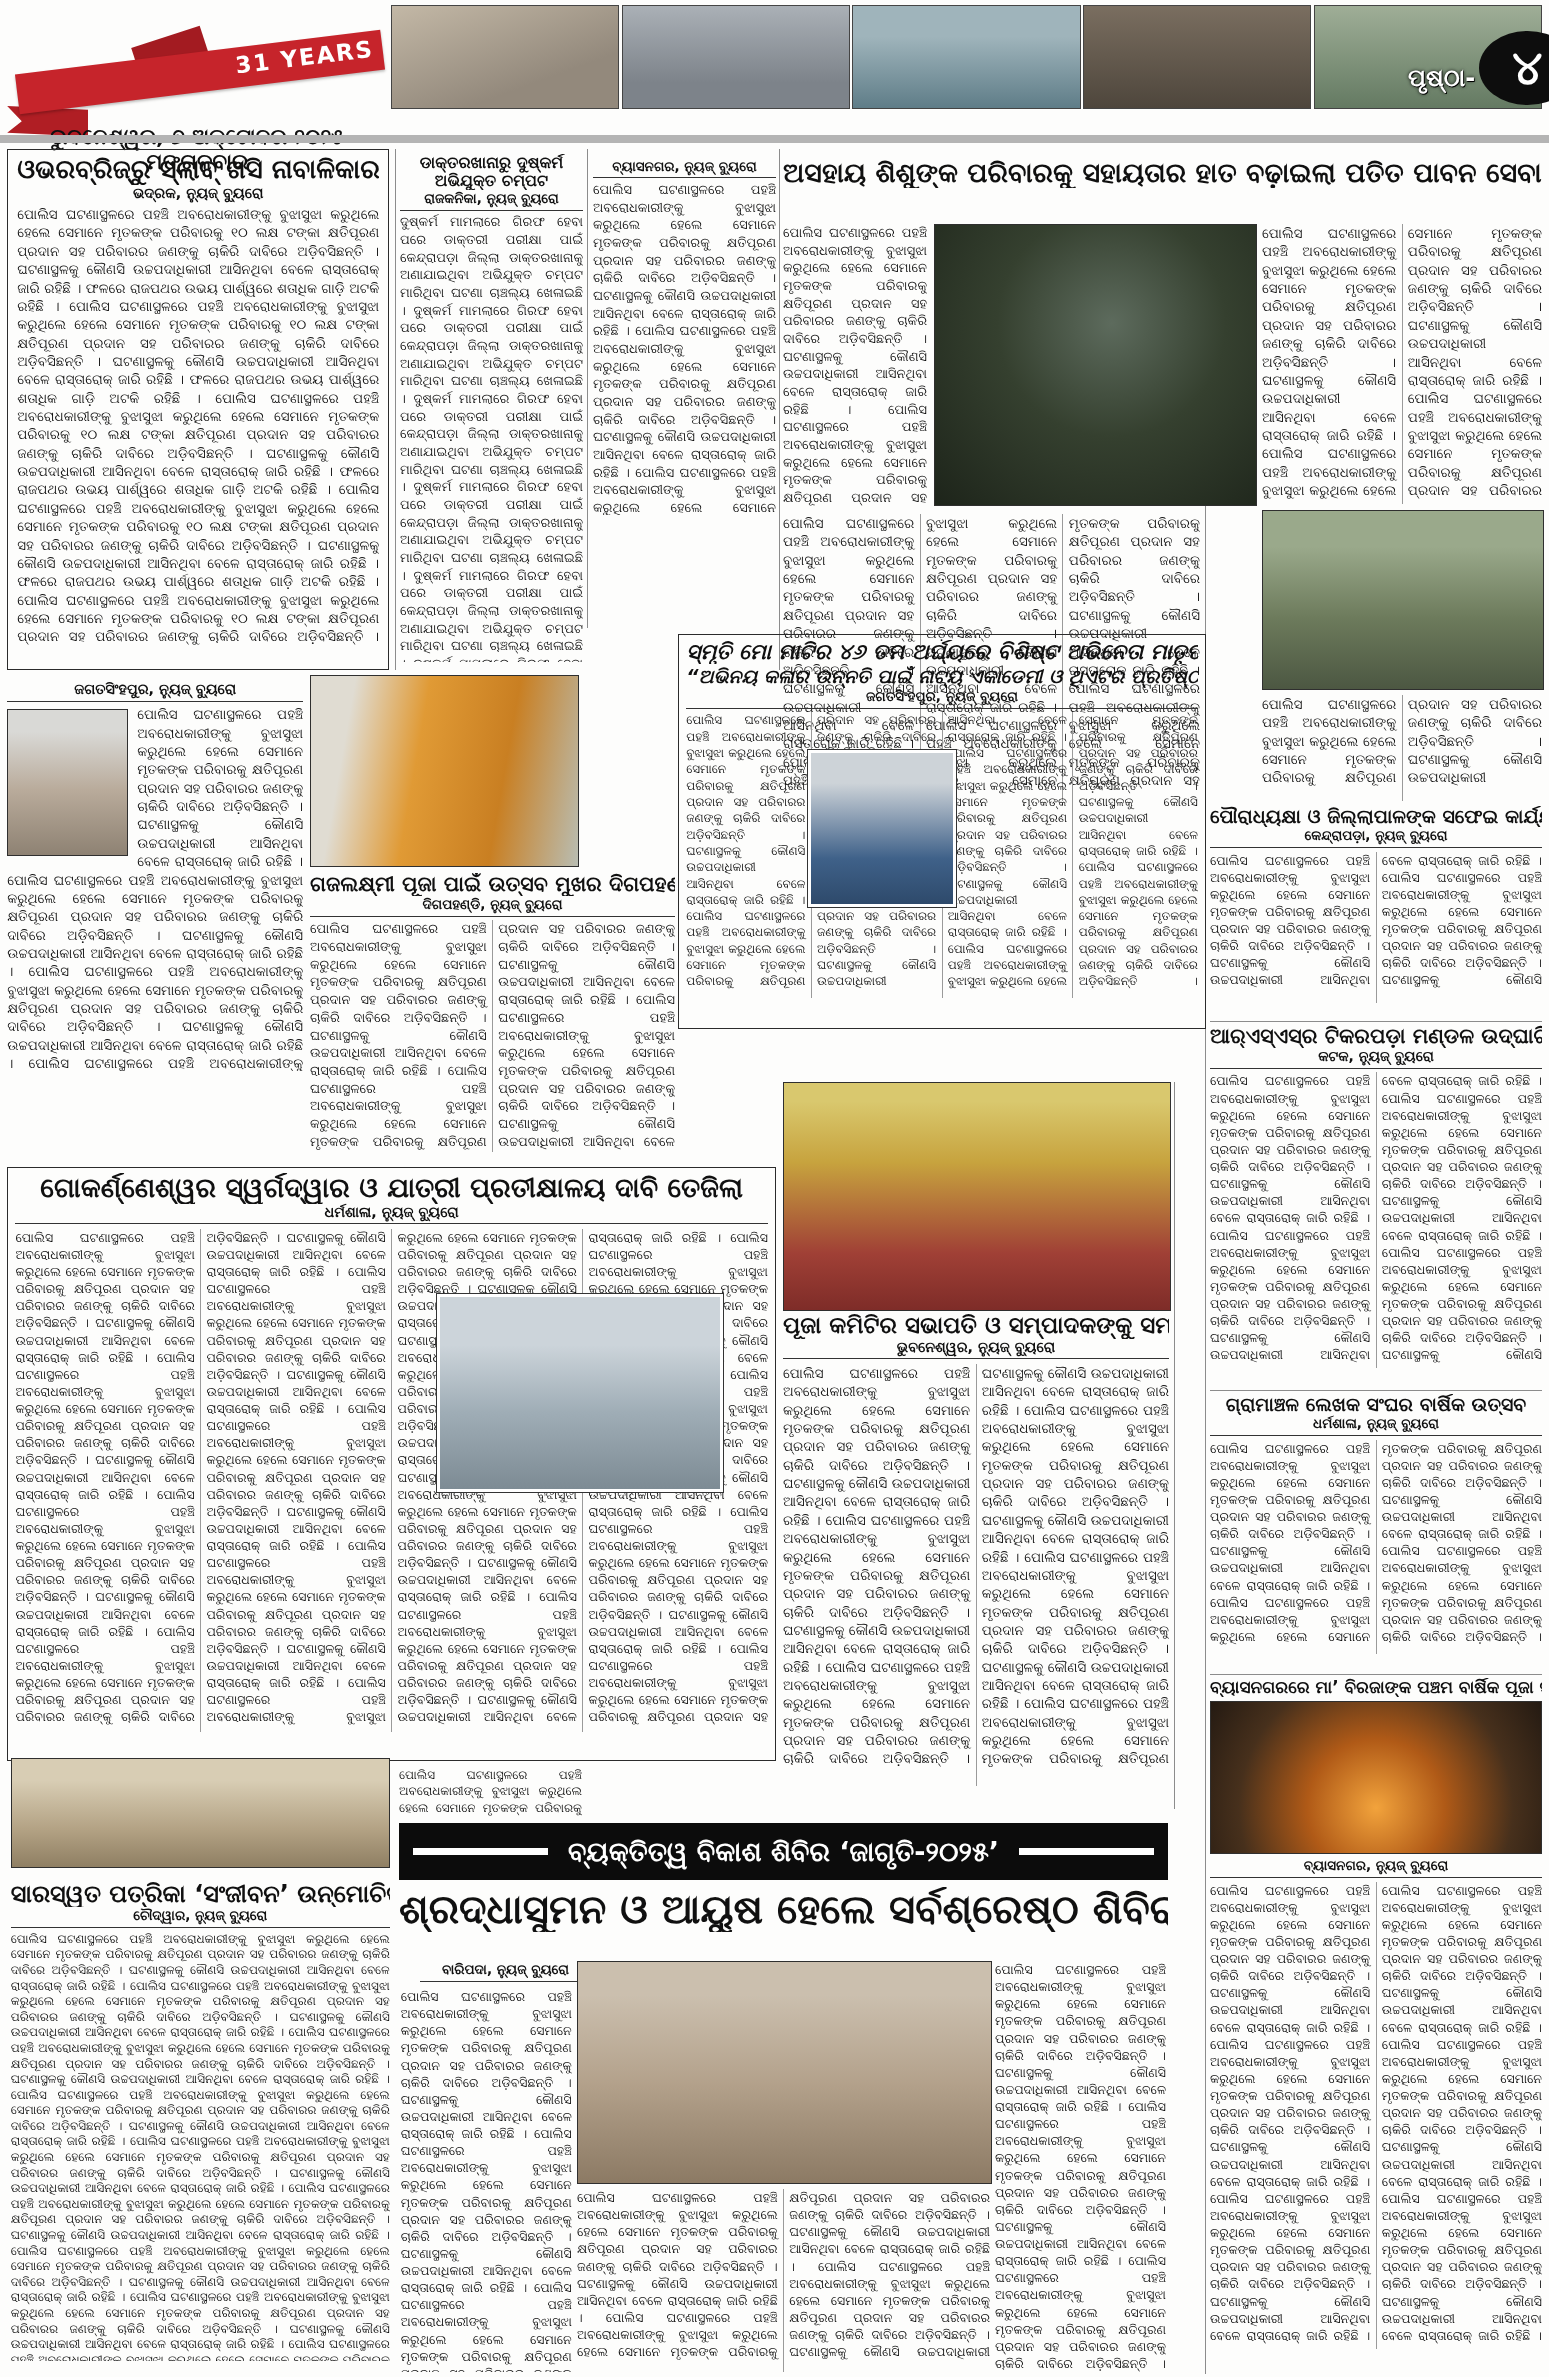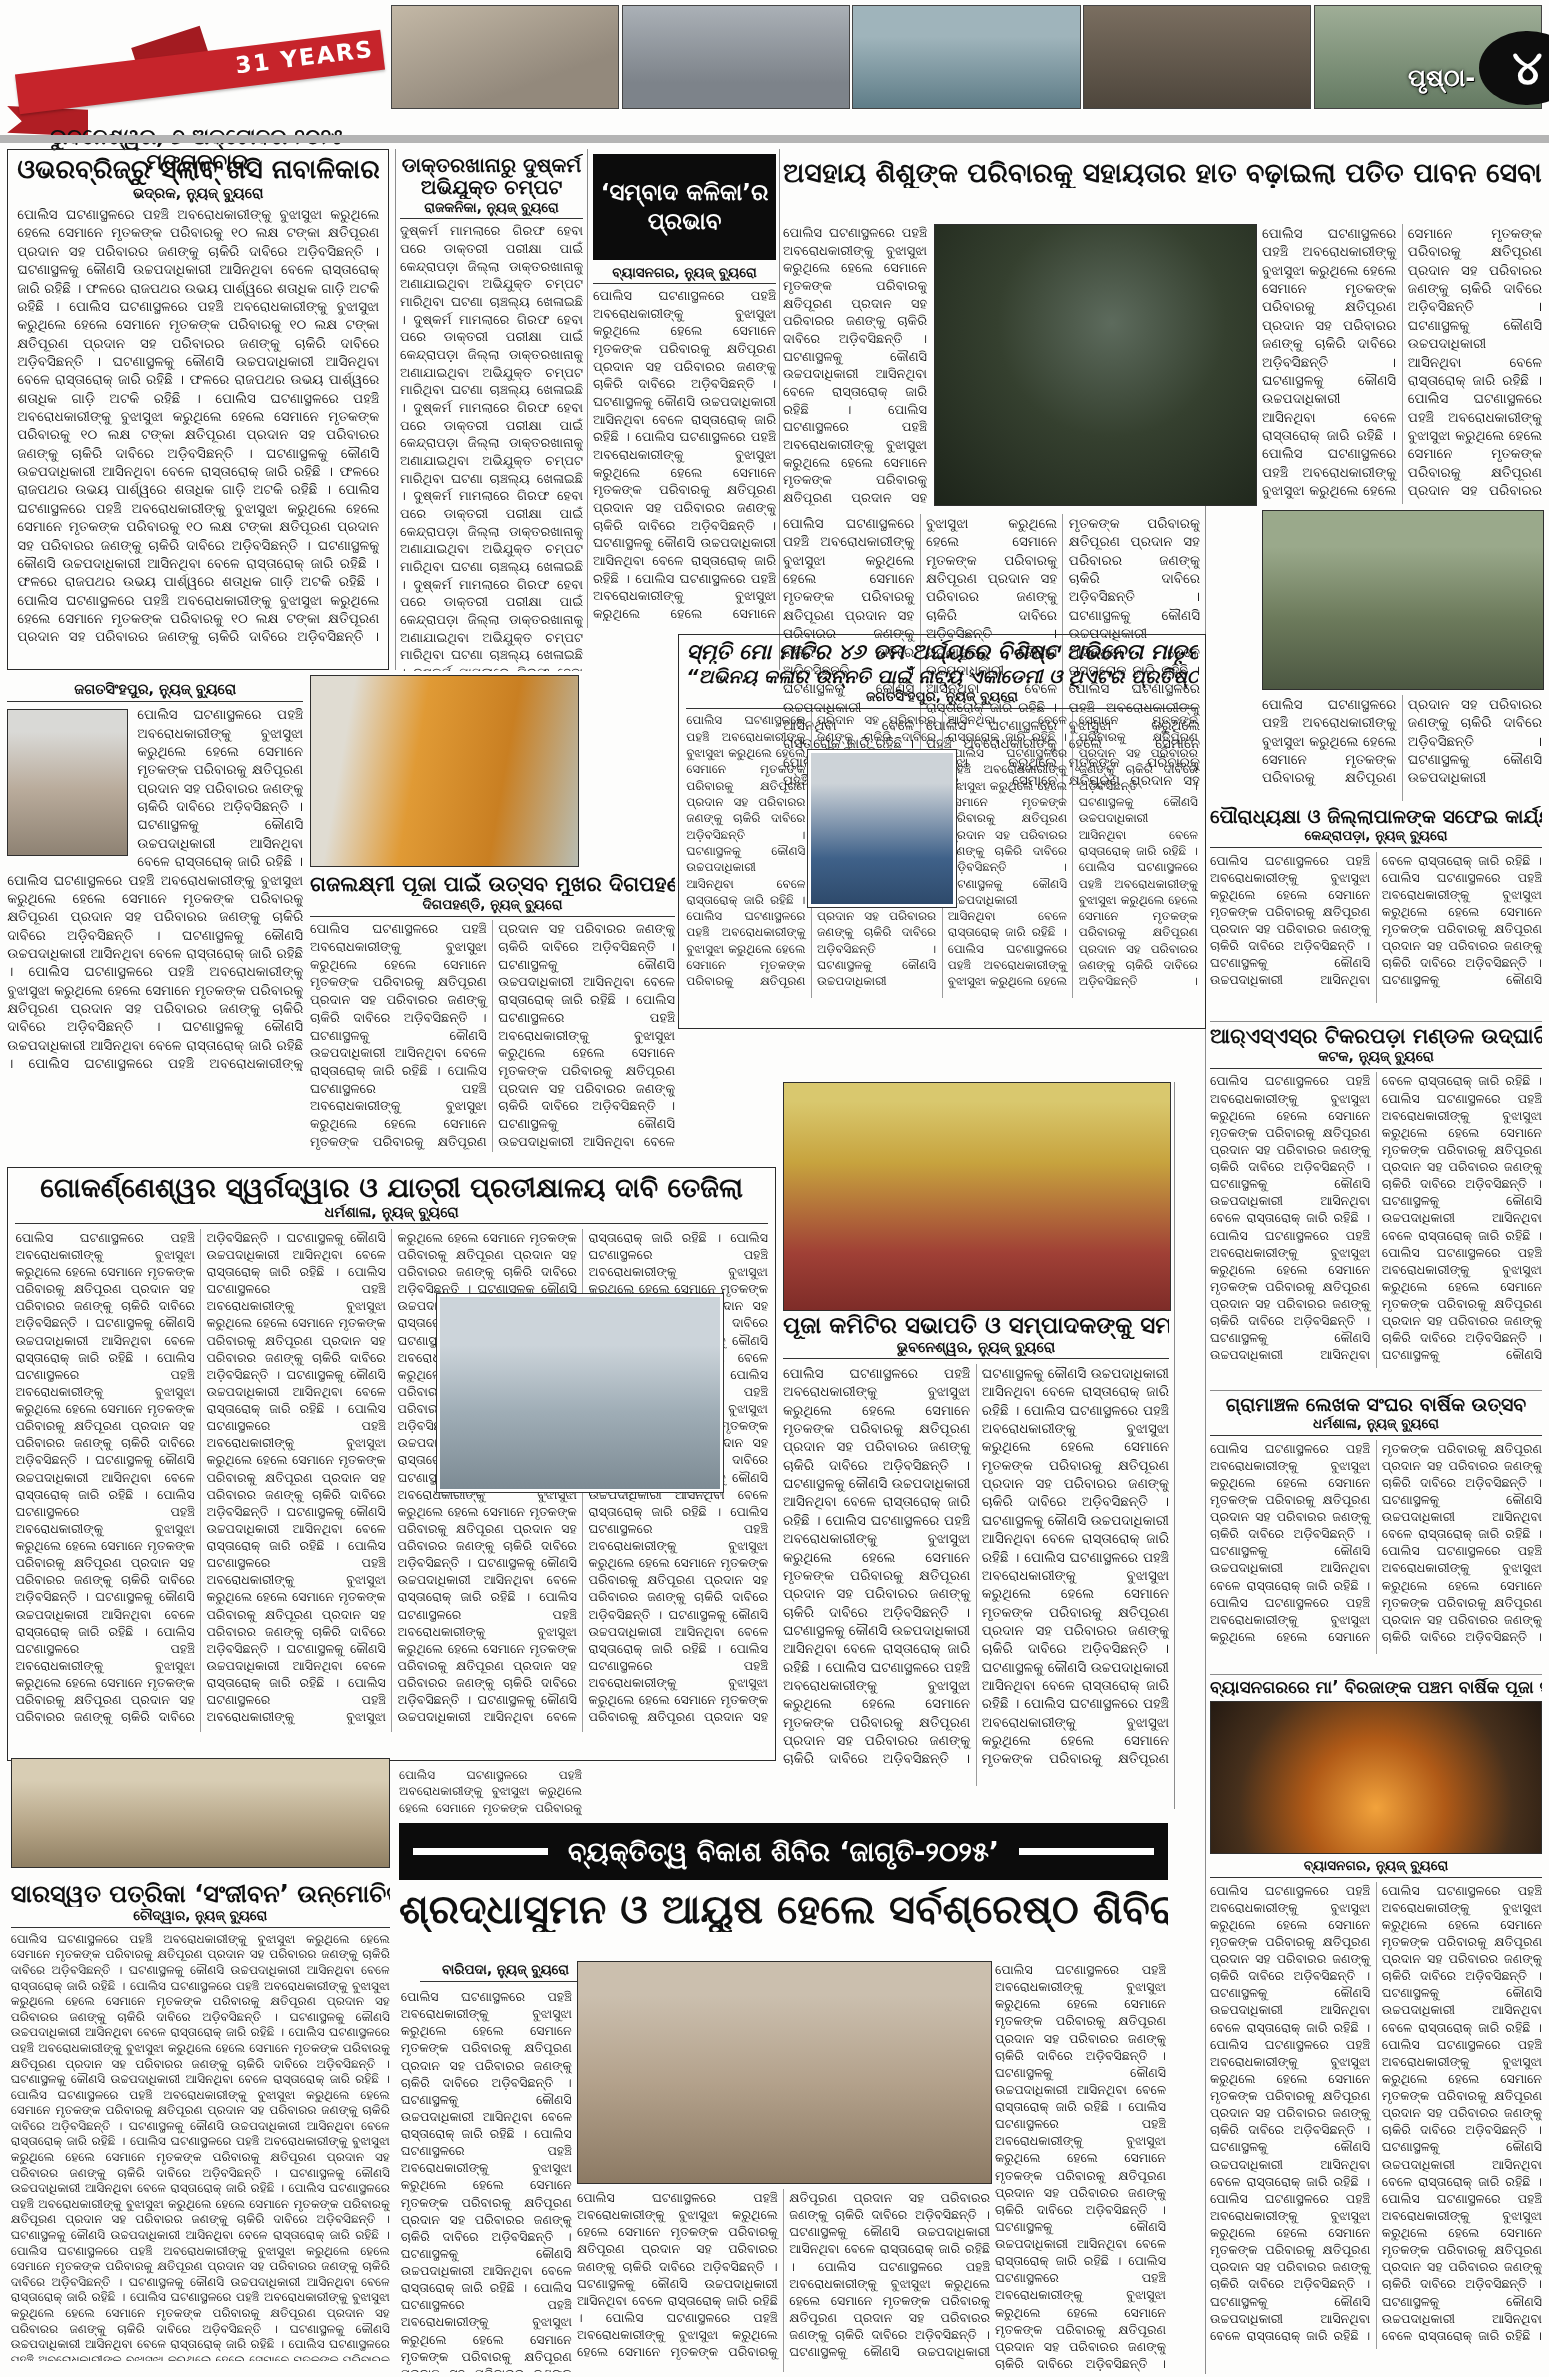--- a/index.html
+++ b/index.html
@@ -93,27 +93,26 @@
   <div class="vline" style="left:1205px;top:224px;height:2150px;"></div>
   <div class="vline" style="left:1174px;top:1082px;height:727px;"></div>
 
   <section class="abs boxed" style="left:7.2px;top:149px;width:382px;height:521px;padding:5.4px 9px;box-sizing:border-box;">
     <div class="hl" style="font-size:26px;">ଓଭରବ୍ରିଜ୍‌ରୁ ସ୍ଲାବ୍ ଖସି ନାବାଳିକାର ମୃତ୍ୟୁ</div>
     <div class="byline">ଭଦ୍ରକ, ନ୍ୟୁଜ୍ ବ୍ୟୁରୋ</div>
     <div class="body" style="height:442px;margin-top:3.6px;">ପୋଲିସ ଘଟଣାସ୍ଥଳରେ ପହଞ୍ଚି ଅବରୋଧକାରୀଙ୍କୁ ବୁଝାସୁଝା କରୁଥିଲେ ହେଲେ ସେମାନେ ମୃତକଙ୍କ ପରିବାରକୁ ୧୦ ଲକ୍ଷ ଟଙ୍କା କ୍ଷତିପୂରଣ ପ୍ରଦାନ ସହ ପରିବାରର ଜଣଙ୍କୁ ଚାକିରି ଦାବିରେ ଅଡ଼ିବସିଛନ୍ତି । ଘଟଣାସ୍ଥଳକୁ କୌଣସି ଉଚ୍ଚପଦାଧିକାରୀ ଆସିନଥିବା ବେଳେ ରାସ୍ତାରୋକ୍ ଜାରି ରହିଛି । ଫଳରେ ରାଜପଥର ଉଭୟ ପାର୍ଶ୍ୱରେ ଶତାଧିକ ଗାଡ଼ି ଅଟକି ରହିଛି । ପୋଲିସ ଘଟଣାସ୍ଥଳରେ ପହଞ୍ଚି ଅବରୋଧକାରୀଙ୍କୁ ବୁଝାସୁଝା କରୁଥିଲେ ହେଲେ ସେମାନେ ମୃତକଙ୍କ ପରିବାରକୁ ୧୦ ଲକ୍ଷ ଟଙ୍କା କ୍ଷତିପୂରଣ ପ୍ରଦାନ ସହ ପରିବାରର ଜଣଙ୍କୁ ଚାକିରି ଦାବିରେ ଅଡ଼ିବସିଛନ୍ତି । ଘଟଣାସ୍ଥଳକୁ କୌଣସି ଉଚ୍ଚପଦାଧିକାରୀ ଆସିନଥିବା ବେଳେ ରାସ୍ତାରୋକ୍ ଜାରି ରହିଛି । ଫଳରେ ରାଜପଥର ଉଭୟ ପାର୍ଶ୍ୱରେ ଶତାଧିକ ଗାଡ଼ି ଅଟକି ରହିଛି । ପୋଲିସ ଘଟଣାସ୍ଥଳରେ ପହଞ୍ଚି ଅବରୋଧକାରୀଙ୍କୁ ବୁଝାସୁଝା କରୁଥିଲେ ହେଲେ ସେମାନେ ମୃତକଙ୍କ ପରିବାରକୁ ୧୦ ଲକ୍ଷ ଟଙ୍କା କ୍ଷତିପୂରଣ ପ୍ରଦାନ ସହ ପରିବାରର ଜଣଙ୍କୁ ଚାକିରି ଦାବିରେ ଅଡ଼ିବସିଛନ୍ତି । ଘଟଣାସ୍ଥଳକୁ କୌଣସି ଉଚ୍ଚପଦାଧିକାରୀ ଆସିନଥିବା ବେଳେ ରାସ୍ତାରୋକ୍ ଜାରି ରହିଛି । ଫଳରେ ରାଜପଥର ଉଭୟ ପାର୍ଶ୍ୱରେ ଶତାଧିକ ଗାଡ଼ି ଅଟକି ରହିଛି । ପୋଲିସ ଘଟଣାସ୍ଥଳରେ ପହଞ୍ଚି ଅବରୋଧକାରୀଙ୍କୁ ବୁଝାସୁଝା କରୁଥିଲେ ହେଲେ ସେମାନେ ମୃତକଙ୍କ ପରିବାରକୁ ୧୦ ଲକ୍ଷ ଟଙ୍କା କ୍ଷତିପୂରଣ ପ୍ରଦାନ ସହ ପରିବାରର ଜଣଙ୍କୁ ଚାକିରି ଦାବିରେ ଅଡ଼ିବସିଛନ୍ତି । ଘଟଣାସ୍ଥଳକୁ କୌଣସି ଉଚ୍ଚପଦାଧିକାରୀ ଆସିନଥିବା ବେଳେ ରାସ୍ତାରୋକ୍ ଜାରି ରହିଛି । ଫଳରେ ରାଜପଥର ଉଭୟ ପାର୍ଶ୍ୱରେ ଶତାଧିକ ଗାଡ଼ି ଅଟକି ରହିଛି । ପୋଲିସ ଘଟଣାସ୍ଥଳରେ ପହଞ୍ଚି ଅବରୋଧକାରୀଙ୍କୁ ବୁଝାସୁଝା କରୁଥିଲେ ହେଲେ ସେମାନେ ମୃତକଙ୍କ ପରିବାରକୁ ୧୦ ଲକ୍ଷ ଟଙ୍କା କ୍ଷତିପୂରଣ ପ୍ରଦାନ ସହ ପରିବାରର ଜଣଙ୍କୁ ଚାକିରି ଦାବିରେ ଅଡ଼ିବସିଛନ୍ତି । ଘଟଣାସ୍ଥଳକୁ କୌଣସି ଉଚ୍ଚପଦାଧିକାରୀ ଆସିନଥିବା ବେଳେ ରାସ୍ତାରୋକ୍ ଜାରି ରହିଛି । ଫଳରେ ରାଜପଥର ଉଭୟ ପାର୍ଶ୍ୱରେ ଶତାଧିକ ଗାଡ଼ି ଅଟକି ରହିଛି । ପୋଲିସ ଘଟଣାସ୍ଥଳରେ ପହଞ୍ଚି ଅବରୋଧକାରୀଙ୍କୁ ବୁଝାସୁଝା କରୁଥିଲେ ହେଲେ ସେମାନେ ମୃତକଙ୍କ ପରିବାରକୁ ୧୦ ଲକ୍ଷ ଟଙ୍କା କ୍ଷତିପୂରଣ ପ୍ରଦାନ ସହ ପରିବାରର ଜଣଙ୍କୁ ଚାକିରି ଦାବିରେ ଅଡ଼ିବସିଛନ୍ତି । ଘଟଣାସ୍ଥଳକୁ କୌଣସି ଉଚ୍ଚପଦାଧିକାରୀ ଆସିନଥିବା ବେଳେ ରାସ୍ତାରୋକ୍ ଜାରି ରହିଛି । ଫଳରେ ରାଜପଥର ଉଭୟ ପାର୍ଶ୍ୱରେ ଶତାଧିକ ଗାଡ଼ି ଅଟକି ରହିଛି ।</div>
   </section>
 
   <section class="abs" style="left:400px;top:154px;width:183px;height:515px;">
-    <div class="hl wrap" style="font-size:20px;">ଡାକ୍ତରଖାନାରୁ ଦୁଷ୍କର୍ମ ଅଭିଯୁକ୍ତ ଚମ୍ପଟ</div>
+    <div class="hl wrap" style="font-size:16px;">ଡାକ୍ତରଖାନାରୁ ଦୁଷ୍କର୍ମ ଅଭିଯୁକ୍ତ ଚମ୍ପଟ</div>
     <div class="byline u" style="font-size:13.5px;">ରାଜକନିକା, ନ୍ୟୁଜ୍ ବ୍ୟୁରୋ</div>
     <div class="body" style="height:449px;font-size:13px;margin-top:2.7px;">ଦୁଷ୍କର୍ମ ମାମଲାରେ ଗିରଫ ହେବା ପରେ ଡାକ୍ତରୀ ପରୀକ୍ଷା ପାଇଁ କେନ୍ଦ୍ରାପଡ଼ା ଜିଲ୍ଲା ଡାକ୍ତରଖାନାକୁ ଅଣାଯାଇଥିବା ଅଭିଯୁକ୍ତ ଚମ୍ପଟ ମାରିଥିବା ଘଟଣା ଚାଞ୍ଚଲ୍ୟ ଖେଳାଇଛି । ଦୁଷ୍କର୍ମ ମାମଲାରେ ଗିରଫ ହେବା ପରେ ଡାକ୍ତରୀ ପରୀକ୍ଷା ପାଇଁ କେନ୍ଦ୍ରାପଡ଼ା ଜିଲ୍ଲା ଡାକ୍ତରଖାନାକୁ ଅଣାଯାଇଥିବା ଅଭିଯୁକ୍ତ ଚମ୍ପଟ ମାରିଥିବା ଘଟଣା ଚାଞ୍ଚଲ୍ୟ ଖେଳାଇଛି । ଦୁଷ୍କର୍ମ ମାମଲାରେ ଗିରଫ ହେବା ପରେ ଡାକ୍ତରୀ ପରୀକ୍ଷା ପାଇଁ କେନ୍ଦ୍ରାପଡ଼ା ଜିଲ୍ଲା ଡାକ୍ତରଖାନାକୁ ଅଣାଯାଇଥିବା ଅଭିଯୁକ୍ତ ଚମ୍ପଟ ମାରିଥିବା ଘଟଣା ଚାଞ୍ଚଲ୍ୟ ଖେଳାଇଛି । ଦୁଷ୍କର୍ମ ମାମଲାରେ ଗିରଫ ହେବା ପରେ ଡାକ୍ତରୀ ପରୀକ୍ଷା ପାଇଁ କେନ୍ଦ୍ରାପଡ଼ା ଜିଲ୍ଲା ଡାକ୍ତରଖାନାକୁ ଅଣାଯାଇଥିବା ଅଭିଯୁକ୍ତ ଚମ୍ପଟ ମାରିଥିବା ଘଟଣା ଚାଞ୍ଚଲ୍ୟ ଖେଳାଇଛି । ଦୁଷ୍କର୍ମ ମାମଲାରେ ଗିରଫ ହେବା ପରେ ଡାକ୍ତରୀ ପରୀକ୍ଷା ପାଇଁ କେନ୍ଦ୍ରାପଡ଼ା ଜିଲ୍ଲା ଡାକ୍ତରଖାନାକୁ ଅଣାଯାଇଥିବା ଅଭିଯୁକ୍ତ ଚମ୍ପଟ ମାରିଥିବା ଘଟଣା ଚାଞ୍ଚଲ୍ୟ ଖେଳାଇଛି । ଦୁଷ୍କର୍ମ ମାମଲାରେ ଗିରଫ ହେବା ପରେ ଡାକ୍ତରୀ ପରୀକ୍ଷା ପାଇଁ କେନ୍ଦ୍ରାପଡ଼ା ଜିଲ୍ଲା ଡାକ୍ତରଖାନାକୁ ଅଣାଯାଇଥିବା ଅଭିଯୁକ୍ତ ଚମ୍ପଟ ମାରିଥିବା ଘଟଣା ଚାଞ୍ଚଲ୍ୟ ଖେଳାଇଛି । ଦୁଷ୍କର୍ମ ମାମଲାରେ ଗିରଫ ହେବା ପରେ ଡାକ୍ତରୀ ପରୀକ୍ଷା ପାଇଁ କେନ୍ଦ୍ରାପଡ଼ା ଜିଲ୍ଲା ଡାକ୍ତରଖାନାକୁ ଅଣାଯାଇଥିବା ଅଭିଯୁକ୍ତ ଚମ୍ପଟ ମାରିଥିବା ଘଟଣା ଚାଞ୍ଚଲ୍ୟ ଖେଳାଇଛି । ଦୁଷ୍କର୍ମ ମାମଲାରେ ଗିରଫ ହେବା ପରେ ଡାକ୍ତରୀ ପରୀକ୍ଷା ପାଇଁ କେନ୍ଦ୍ରାପଡ଼ା ଜିଲ୍ଲା ଡାକ୍ତରଖାନାକୁ ଅଣାଯାଇଥିବା ଅଭିଯୁକ୍ତ ଚମ୍ପଟ ମାରିଥିବା ଘଟଣା ଚାଞ୍ଚଲ୍ୟ ଖେଳାଇଛି । ଦୁଷ୍କର୍ମ ମାମଲାରେ ଗିରଫ ହେବା ପରେ ଡାକ୍ତରୀ ପରୀକ୍ଷା ପାଇଁ କେନ୍ଦ୍ରାପଡ଼ା ଜିଲ୍ଲା ଡାକ୍ତରଖାନାକୁ ଅଣାଯାଇଥିବା ଅଭିଯୁକ୍ତ ଚମ୍ପଟ ମାରିଥିବା ଘଟଣା ଚାଞ୍ଚଲ୍ୟ ଖେଳାଇଛି ।</div>
   </section>
 
   <section class="abs" style="left:593px;top:154px;width:183px;height:474px;">
-    <div class="blackbox" style="width:100%;height:106px;font-size:23px;">‘ସମ୍ବାଦ କଳିକା’ର ପ୍ରଭାବ</div>
     <div class="byline u" style="font-size:13.5px;margin-top:3.6px;">ବ୍ୟାସନଗର, ନ୍ୟୁଜ୍ ବ୍ୟୁରୋ</div>
     <div class="body" style="height:334px;font-size:13px;margin-top:2.7px;">ପୋଲିସ ଘଟଣାସ୍ଥଳରେ ପହଞ୍ଚି ଅବରୋଧକାରୀଙ୍କୁ ବୁଝାସୁଝା କରୁଥିଲେ ହେଲେ ସେମାନେ ମୃତକଙ୍କ ପରିବାରକୁ କ୍ଷତିପୂରଣ ପ୍ରଦାନ ସହ ପରିବାରର ଜଣଙ୍କୁ ଚାକିରି ଦାବିରେ ଅଡ଼ିବସିଛନ୍ତି । ଘଟଣାସ୍ଥଳକୁ କୌଣସି ଉଚ୍ଚପଦାଧିକାରୀ ଆସିନଥିବା ବେଳେ ରାସ୍ତାରୋକ୍ ଜାରି ରହିଛି । ପୋଲିସ ଘଟଣାସ୍ଥଳରେ ପହଞ୍ଚି ଅବରୋଧକାରୀଙ୍କୁ ବୁଝାସୁଝା କରୁଥିଲେ ହେଲେ ସେମାନେ ମୃତକଙ୍କ ପରିବାରକୁ କ୍ଷତିପୂରଣ ପ୍ରଦାନ ସହ ପରିବାରର ଜଣଙ୍କୁ ଚାକିରି ଦାବିରେ ଅଡ଼ିବସିଛନ୍ତି । ଘଟଣାସ୍ଥଳକୁ କୌଣସି ଉଚ୍ଚପଦାଧିକାରୀ ଆସିନଥିବା ବେଳେ ରାସ୍ତାରୋକ୍ ଜାରି ରହିଛି । ପୋଲିସ ଘଟଣାସ୍ଥଳରେ ପହଞ୍ଚି ଅବରୋଧକାରୀଙ୍କୁ ବୁଝାସୁଝା କରୁଥିଲେ ହେଲେ ସେମାନେ ମୃତକଙ୍କ ପରିବାରକୁ କ୍ଷତିପୂରଣ ପ୍ରଦାନ ସହ ପରିବାରର ଜଣଙ୍କୁ ଚାକିରି ଦାବିରେ ଅଡ଼ିବସିଛନ୍ତି । ଘଟଣାସ୍ଥଳକୁ କୌଣସି ଉଚ୍ଚପଦାଧିକାରୀ ଆସିନଥିବା ବେଳେ ରାସ୍ତାରୋକ୍ ଜାରି ରହିଛି । ପୋଲିସ ଘଟଣାସ୍ଥଳରେ ପହଞ୍ଚି ଅବରୋଧକାରୀଙ୍କୁ ବୁଝାସୁଝା କରୁଥିଲେ ହେଲେ ସେମାନେ ମୃତକଙ୍କ ପରିବାରକୁ କ୍ଷତିପୂରଣ ପ୍ରଦାନ ସହ ପରିବାରର ଜଣଙ୍କୁ ଚାକିରି ଦାବିରେ ଅଡ଼ିବସିଛନ୍ତି । ଘଟଣାସ୍ଥଳକୁ କୌଣସି ଉଚ୍ଚପଦାଧିକାରୀ ଆସିନଥିବା ବେଳେ ରାସ୍ତାରୋକ୍ ଜାରି ରହିଛି । ପୋଲିସ ଘଟଣାସ୍ଥଳରେ ପହଞ୍ଚି ଅବରୋଧକାରୀଙ୍କୁ ବୁଝାସୁଝା କରୁଥିଲେ ହେଲେ ସେମାନେ ମୃତକଙ୍କ ପରିବାରକୁ କ୍ଷତିପୂରଣ ପ୍ରଦାନ ସହ ପରିବାରର ଜଣଙ୍କୁ ଚାକିରି ଦାବିରେ ଅଡ଼ିବସିଛନ୍ତି । ଘଟଣାସ୍ଥଳକୁ କୌଣସି ଉଚ୍ଚପଦାଧିକାରୀ ଆସିନଥିବା ବେଳେ ରାସ୍ତାରୋକ୍ ଜାରି ରହିଛି । ପୋଲିସ ଘଟଣାସ୍ଥଳରେ ପହଞ୍ଚି ଅବରୋଧକାରୀଙ୍କୁ ବୁଝାସୁଝା କରୁଥିଲେ ହେଲେ ସେମାନେ ମୃତକଙ୍କ ପରିବାରକୁ କ୍ଷତିପୂରଣ ପ୍ରଦାନ ସହ ପରିବାରର ଜଣଙ୍କୁ ଚାକିରି ଦାବିରେ ଅଡ଼ିବସିଛନ୍ତି । ଘଟଣାସ୍ଥଳକୁ କୌଣସି ଉଚ୍ଚପଦାଧିକାରୀ ଆସିନଥିବା ବେଳେ ରାସ୍ତାରୋକ୍ ଜାରି ରହିଛି । ପୋଲିସ ଘଟଣାସ୍ଥଳରେ ପହଞ୍ଚି ଅବରୋଧକାରୀଙ୍କୁ ବୁଝାସୁଝା କରୁଥିଲେ ହେଲେ ସେମାନେ ମୃତକଙ୍କ ପରିବାରକୁ କ୍ଷତିପୂରଣ ପ୍ରଦାନ ସହ ପରିବାରର ଜଣଙ୍କୁ ଚାକିରି ଦାବିରେ ଅଡ଼ିବସିଛନ୍ତି । ଘଟଣାସ୍ଥଳକୁ କୌଣସି ଉଚ୍ଚପଦାଧିକାରୀ ଆସିନଥିବା ବେଳେ ରାସ୍ତାରୋକ୍ ଜାରି ରହିଛି ।</div>
   </section>
 
   <section class="abs" style="left:783px;top:158px;width:760px;height:646px;">
     <div class="hl" style="font-size:27px;">ଅସହାୟ ଶିଶୁଙ୍କ ପରିବାରକୁ ସହାୟତାର ହାତ ବଢ଼ାଇଲା ପତିତ ପାବନ ସେବା ସଂଗଠନ</div>
     <div class="body abs" style="left:0;top:66px;width:144px;height:284px;font-size:13px;">ପୋଲିସ ଘଟଣାସ୍ଥଳରେ ପହଞ୍ଚି ଅବରୋଧକାରୀଙ୍କୁ ବୁଝାସୁଝା କରୁଥିଲେ ହେଲେ ସେମାନେ ମୃତକଙ୍କ ପରିବାରକୁ କ୍ଷତିପୂରଣ ପ୍ରଦାନ ସହ ପରିବାରର ଜଣଙ୍କୁ ଚାକିରି ଦାବିରେ ଅଡ଼ିବସିଛନ୍ତି । ଘଟଣାସ୍ଥଳକୁ କୌଣସି ଉଚ୍ଚପଦାଧିକାରୀ ଆସିନଥିବା ବେଳେ ରାସ୍ତାରୋକ୍ ଜାରି ରହିଛି । ପୋଲିସ ଘଟଣାସ୍ଥଳରେ ପହଞ୍ଚି ଅବରୋଧକାରୀଙ୍କୁ ବୁଝାସୁଝା କରୁଥିଲେ ହେଲେ ସେମାନେ ମୃତକଙ୍କ ପରିବାରକୁ କ୍ଷତିପୂରଣ ପ୍ରଦାନ ସହ ପରିବାରର ଜଣଙ୍କୁ ଚାକିରି ଦାବିରେ ଅଡ଼ିବସିଛନ୍ତି । ଘଟଣାସ୍ଥଳକୁ କୌଣସି ଉଚ୍ଚପଦାଧିକାରୀ ଆସିନଥିବା ବେଳେ ରାସ୍ତାରୋକ୍ ଜାରି ରହିଛି । ପୋଲିସ ଘଟଣାସ୍ଥଳରେ ପହଞ୍ଚି ଅବରୋଧକାରୀଙ୍କୁ ବୁଝାସୁଝା କରୁଥିଲେ ହେଲେ ସେମାନେ ମୃତକଙ୍କ ପରିବାରକୁ କ୍ଷତିପୂରଣ ପ୍ରଦାନ ସହ ପରିବାରର ଜଣଙ୍କୁ ଚାକିରି ଦାବିରେ ଅଡ଼ିବସିଛନ୍ତି । ଘଟଣାସ୍ଥଳକୁ କୌଣସି ଉଚ୍ଚପଦାଧିକାରୀ ଆସିନଥିବା ବେଳେ ରାସ୍ତାରୋକ୍ ଜାରି ରହିଛି । ପୋଲିସ ଘଟଣାସ୍ଥଳରେ ପହଞ୍ଚି ଅବରୋଧକାରୀଙ୍କୁ ବୁଝାସୁଝା କରୁଥିଲେ ହେଲେ ସେମାନେ ମୃତକଙ୍କ ପରିବାରକୁ କ୍ଷତିପୂରଣ ପ୍ରଦାନ ସହ ପରିବାରର ଜଣଙ୍କୁ ଚାକିରି ଦାବିରେ ଅଡ଼ିବସିଛନ୍ତି । ଘଟଣାସ୍ଥଳକୁ କୌଣସି ଉଚ୍ଚପଦାଧିକାରୀ ଆସିନଥିବା ବେଳେ ରାସ୍ତାରୋକ୍ ଜାରି ରହିଛି ।</div>
     <div class="ph p-dark-group abs" style="left:151px;top:66px;width:321px;height:280px;"></div>
     <div class="body cols2 abs" style="left:479px;top:66px;width:280px;height:280px;">ପୋଲିସ ଘଟଣାସ୍ଥଳରେ ପହଞ୍ଚି ଅବରୋଧକାରୀଙ୍କୁ ବୁଝାସୁଝା କରୁଥିଲେ ହେଲେ ସେମାନେ ମୃତକଙ୍କ ପରିବାରକୁ କ୍ଷତିପୂରଣ ପ୍ରଦାନ ସହ ପରିବାରର ଜଣଙ୍କୁ ଚାକିରି ଦାବିରେ ଅଡ଼ିବସିଛନ୍ତି । ଘଟଣାସ୍ଥଳକୁ କୌଣସି ଉଚ୍ଚପଦାଧିକାରୀ ଆସିନଥିବା ବେଳେ ରାସ୍ତାରୋକ୍ ଜାରି ରହିଛି । ପୋଲିସ ଘଟଣାସ୍ଥଳରେ ପହଞ୍ଚି ଅବରୋଧକାରୀଙ୍କୁ ବୁଝାସୁଝା କରୁଥିଲେ ହେଲେ ସେମାନେ ମୃତକଙ୍କ ପରିବାରକୁ କ୍ଷତିପୂରଣ ପ୍ରଦାନ ସହ ପରିବାରର ଜଣଙ୍କୁ ଚାକିରି ଦାବିରେ ଅଡ଼ିବସିଛନ୍ତି । ଘଟଣାସ୍ଥଳକୁ କୌଣସି ଉଚ୍ଚପଦାଧିକାରୀ ଆସିନଥିବା ବେଳେ ରାସ୍ତାରୋକ୍ ଜାରି ରହିଛି । ପୋଲିସ ଘଟଣାସ୍ଥଳରେ ପହଞ୍ଚି ଅବରୋଧକାରୀଙ୍କୁ ବୁଝାସୁଝା କରୁଥିଲେ ହେଲେ ସେମାନେ ମୃତକଙ୍କ ପରିବାରକୁ କ୍ଷତିପୂରଣ ପ୍ରଦାନ ସହ ପରିବାରର ଜଣଙ୍କୁ ଚାକିରି ଦାବିରେ ଅଡ଼ିବସିଛନ୍ତି । ଘଟଣାସ୍ଥଳକୁ କୌଣସି ଉଚ୍ଚପଦାଧିକାରୀ ଆସିନଥିବା ବେଳେ ରାସ୍ତାରୋକ୍ ଜାରି ରହିଛି । ପୋଲିସ ଘଟଣାସ୍ଥଳରେ ପହଞ୍ଚି ଅବରୋଧକାରୀଙ୍କୁ ବୁଝାସୁଝା କରୁଥିଲେ ହେଲେ ସେମାନେ ମୃତକଙ୍କ ପରିବାରକୁ କ୍ଷତିପୂରଣ ପ୍ରଦାନ ସହ ପରିବାରର ଜଣଙ୍କୁ ଚାକିରି ଦାବିରେ ଅଡ଼ିବସିଛନ୍ତି । ଘଟଣାସ୍ଥଳକୁ କୌଣସି ଉଚ୍ଚପଦାଧିକାରୀ ଆସିନଥିବା ବେଳେ ରାସ୍ତାରୋକ୍ ଜାରି ରହିଛି । ପୋଲିସ ଘଟଣାସ୍ଥଳରେ ପହଞ୍ଚି ଅବରୋଧକାରୀଙ୍କୁ ବୁଝାସୁଝା କରୁଥିଲେ ହେଲେ ସେମାନେ ମୃତକଙ୍କ ପରିବାରକୁ କ୍ଷତିପୂରଣ ପ୍ରଦାନ ସହ ପରିବାରର ଜଣଙ୍କୁ ଚାକିରି ଦାବିରେ ଅଡ଼ିବସିଛନ୍ତି । ଘଟଣାସ୍ଥଳକୁ କୌଣସି ଉଚ୍ଚପଦାଧିକାରୀ ଆସିନଥିବା ବେଳେ ରାସ୍ତାରୋକ୍ ଜାରି ରହିଛି । ପୋଲିସ ଘଟଣାସ୍ଥଳରେ ପହଞ୍ଚି ଅବରୋଧକାରୀଙ୍କୁ ବୁଝାସୁଝା କରୁଥିଲେ ହେଲେ ସେମାନେ ମୃତକଙ୍କ ପରିବାରକୁ କ୍ଷତିପୂରଣ ପ୍ରଦାନ ସହ ପରିବାରର ଜଣଙ୍କୁ ଚାକିରି ଦାବିରେ ଅଡ଼ିବସିଛନ୍ତି । ଘଟଣାସ୍ଥଳକୁ କୌଣସି ଉଚ୍ଚପଦାଧିକାରୀ ଆସିନଥିବା ବେଳେ ରାସ୍ତାରୋକ୍ ଜାରି ରହିଛି ।</div>
     <div class="body cols3 abs" style="left:0;top:356px;width:417px;height:287px;">ପୋଲିସ ଘଟଣାସ୍ଥଳରେ ପହଞ୍ଚି ଅବରୋଧକାରୀଙ୍କୁ ବୁଝାସୁଝା କରୁଥିଲେ ହେଲେ ସେମାନେ ମୃତକଙ୍କ ପରିବାରକୁ କ୍ଷତିପୂରଣ ପ୍ରଦାନ ସହ ପରିବାରର ଜଣଙ୍କୁ ଚାକିରି ଦାବିରେ ଅଡ଼ିବସିଛନ୍ତି । ଘଟଣାସ୍ଥଳକୁ କୌଣସି ଉଚ୍ଚପଦାଧିକାରୀ ଆସିନଥିବା ବେଳେ ରାସ୍ତାରୋକ୍ ଜାରି ରହିଛି । ପୋଲିସ ଘଟଣାସ୍ଥଳରେ ପହଞ୍ଚି ଅବରୋଧକାରୀଙ୍କୁ ବୁଝାସୁଝା କରୁଥିଲେ ହେଲେ ସେମାନେ ମୃତକଙ୍କ ପରିବାରକୁ କ୍ଷତିପୂରଣ ପ୍ରଦାନ ସହ ପରିବାରର ଜଣଙ୍କୁ ଚାକିରି ଦାବିରେ ଅଡ଼ିବସିଛନ୍ତି । ଘଟଣାସ୍ଥଳକୁ କୌଣସି ଉଚ୍ଚପଦାଧିକାରୀ ଆସିନଥିବା ବେଳେ ରାସ୍ତାରୋକ୍ ଜାରି ରହିଛି । ପୋଲିସ ଘଟଣାସ୍ଥଳରେ ପହଞ୍ଚି ଅବରୋଧକାରୀଙ୍କୁ ବୁଝାସୁଝା କରୁଥିଲେ ହେଲେ ସେମାନେ ମୃତକଙ୍କ ପରିବାରକୁ କ୍ଷତିପୂରଣ ପ୍ରଦାନ ସହ ପରିବାରର ଜଣଙ୍କୁ ଚାକିରି ଦାବିରେ ଅଡ଼ିବସିଛନ୍ତି । ଘଟଣାସ୍ଥଳକୁ କୌଣସି ଉଚ୍ଚପଦାଧିକାରୀ ଆସିନଥିବା ବେଳେ ରାସ୍ତାରୋକ୍ ଜାରି ରହିଛି । ପୋଲିସ ଘଟଣାସ୍ଥଳରେ ପହଞ୍ଚି ଅବରୋଧକାରୀଙ୍କୁ ବୁଝାସୁଝା କରୁଥିଲେ ହେଲେ ସେମାନେ ମୃତକଙ୍କ ପରିବାରକୁ କ୍ଷତିପୂରଣ ପ୍ରଦାନ ସହ ପରିବାରର ଜଣଙ୍କୁ ଚାକିରି ଦାବିରେ ଅଡ଼ିବସିଛନ୍ତି । ଘଟଣାସ୍ଥଳକୁ କୌଣସି ଉଚ୍ଚପଦାଧିକାରୀ ଆସିନଥିବା ବେଳେ ରାସ୍ତାରୋକ୍ ଜାରି ରହିଛି । ପୋଲିସ ଘଟଣାସ୍ଥଳରେ ପହଞ୍ଚି ଅବରୋଧକାରୀଙ୍କୁ ବୁଝାସୁଝା କରୁଥିଲେ ହେଲେ ସେମାନେ ମୃତକଙ୍କ ପରିବାରକୁ କ୍ଷତିପୂରଣ ପ୍ରଦାନ ସହ ପରିବାରର ଜଣଙ୍କୁ ଚାକିରି ଦାବିରେ ଅଡ଼ିବସିଛନ୍ତି । ଘଟଣାସ୍ଥଳକୁ କୌଣସି ଉଚ୍ଚପଦାଧିକାରୀ ଆସିନଥିବା ବେଳେ ରାସ୍ତାରୋକ୍ ଜାରି ରହିଛି । ପୋଲିସ ଘଟଣାସ୍ଥଳରେ ପହଞ୍ଚି ଅବରୋଧକାରୀଙ୍କୁ ବୁଝାସୁଝା କରୁଥିଲେ ହେଲେ ସେମାନେ ମୃତକଙ୍କ ପରିବାରକୁ କ୍ଷତିପୂରଣ ପ୍ରଦାନ ସହ ପରିବାରର ଜଣଙ୍କୁ ଚାକିରି ଦାବିରେ ଅଡ଼ିବସିଛନ୍ତି । ଘଟଣାସ୍ଥଳକୁ କୌଣସି ଉଚ୍ଚପଦାଧିକାରୀ ଆସିନଥିବା ବେଳେ ରାସ୍ତାରୋକ୍ ଜାରି ରହିଛି । ପୋଲିସ ଘଟଣାସ୍ଥଳରେ ପହଞ୍ଚି ଅବରୋଧକାରୀଙ୍କୁ ବୁଝାସୁଝା କରୁଥିଲେ ହେଲେ ସେମାନେ ମୃତକଙ୍କ ପରିବାରକୁ କ୍ଷତିପୂରଣ ପ୍ରଦାନ ସହ ପରିବାରର ଜଣଙ୍କୁ ଚାକିରି ଦାବିରେ ଅଡ଼ିବସିଛନ୍ତି । ଘଟଣାସ୍ଥଳକୁ କୌଣସି ଉଚ୍ଚପଦାଧିକାରୀ ଆସିନଥିବା ବେଳେ ରାସ୍ତାରୋକ୍ ଜାରି ରହିଛି । ପୋଲିସ ଘଟଣାସ୍ଥଳରେ ପହଞ୍ଚି ଅବରୋଧକାରୀଙ୍କୁ ବୁଝାସୁଝା କରୁଥିଲେ ହେଲେ ସେମାନେ ମୃତକଙ୍କ ପରିବାରକୁ କ୍ଷତିପୂରଣ ପ୍ରଦାନ ସହ ପରିବାରର ଜଣଙ୍କୁ ଚାକିରି ଦାବିରେ ଅଡ଼ିବସିଛନ୍ତି । ଘଟଣାସ୍ଥଳକୁ କୌଣସି ଉଚ୍ଚପଦାଧିକାରୀ ଆସିନଥିବା ବେଳେ ରାସ୍ତାରୋକ୍ ଜାରି ରହିଛି । ପୋଲିସ ଘଟଣାସ୍ଥଳରେ ପହଞ୍ଚି ଅବରୋଧକାରୀଙ୍କୁ ବୁଝାସୁଝା କରୁଥିଲେ ହେଲେ ସେମାନେ ମୃତକଙ୍କ ପରିବାରକୁ କ୍ଷତିପୂରଣ ପ୍ରଦାନ ସହ ପରିବାରର ଜଣଙ୍କୁ ଚାକିରି ଦାବିରେ ଅଡ଼ିବସିଛନ୍ତି । ଘଟଣାସ୍ଥଳକୁ କୌଣସି ଉଚ୍ଚପଦାଧିକାରୀ ଆସିନଥିବା ବେଳେ ରାସ୍ତାରୋକ୍ ଜାରି ରହିଛି ।</div>

